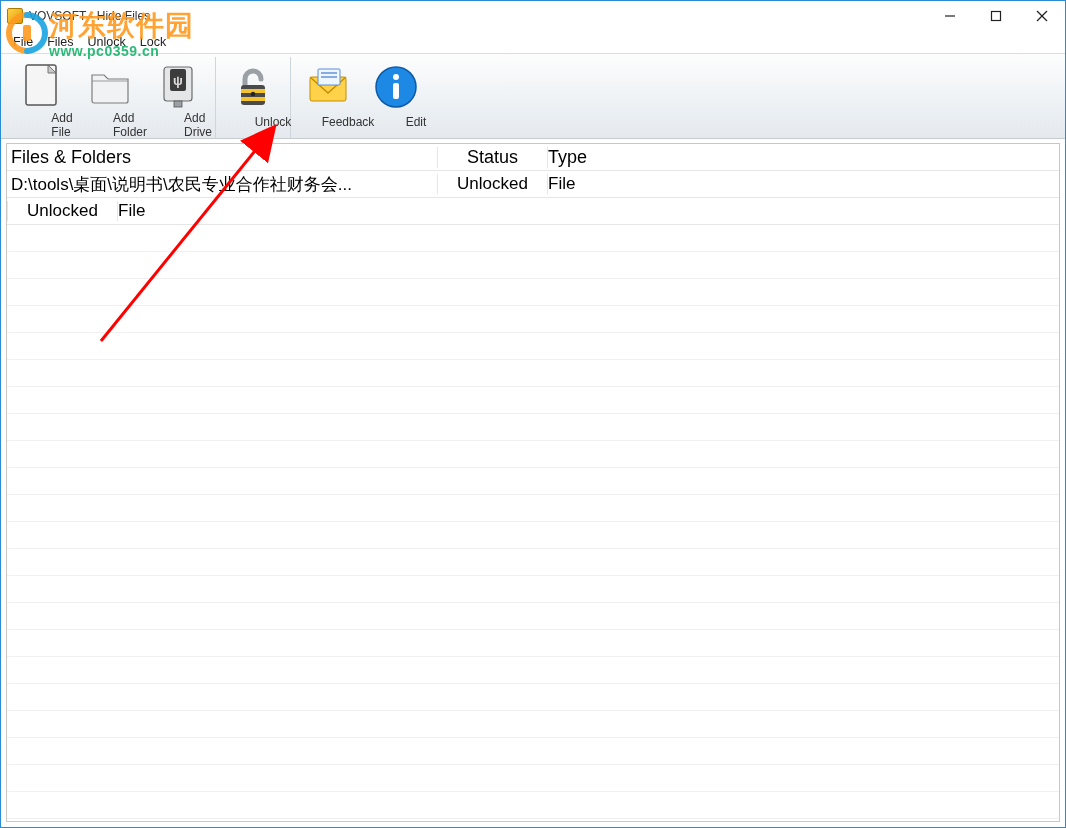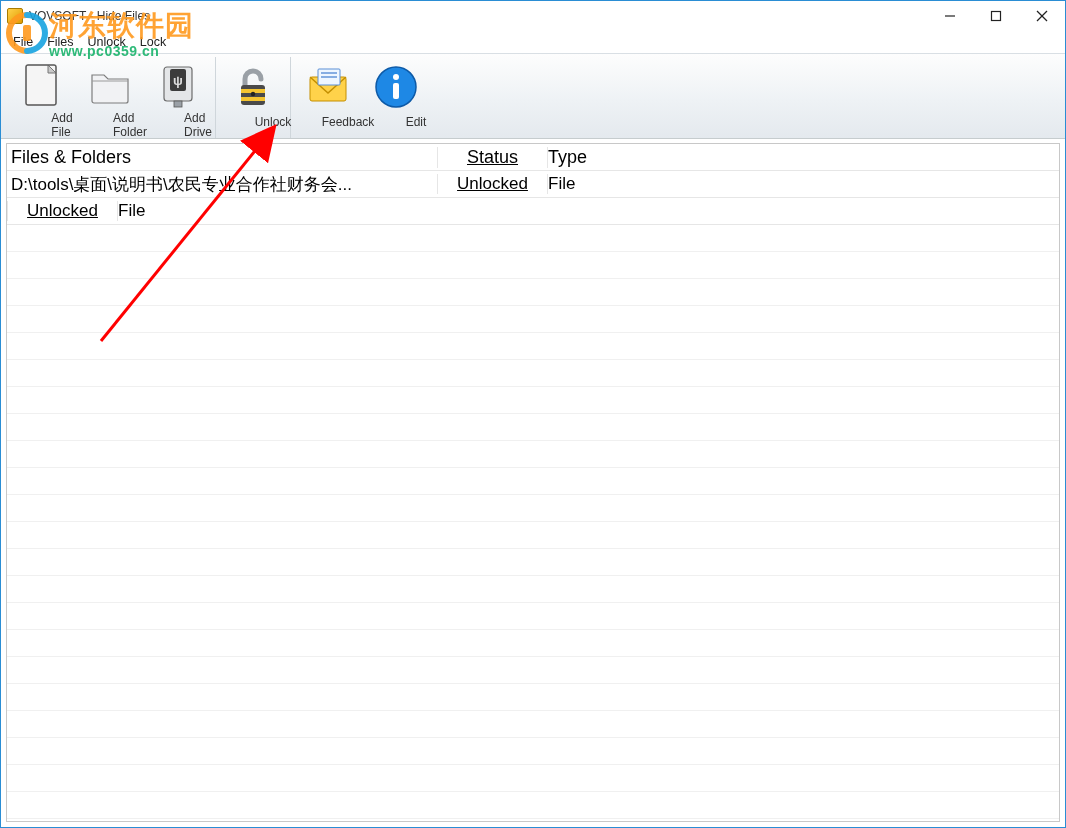--- a/index.html
+++ b/index.html
@@ -17,21 +17,21 @@
   .tool-group { display:flex; border-right:1px solid #cfd6db; padding:0 6px; gap:6px; }
   .tool-group:last-child { border-right:none; }
   .tool-btn { width:62px; display:flex; flex-direction:column; align-items:center; justify-content:flex-start; padding-top:3px; font-size:12px; color:#333; cursor:pointer; border:1px solid transparent; border-radius:3px; }
   .tool-btn .ico { width:56px; height:52px; display:flex; align-items:center; justify-content:center; }
   .tool-btn .lbl { margin-top:2px;margin-left:40px; }
   .content { flex:1 1 auto; border:1px solid #c8c8c8; margin:4px 5px 5px 5px; background:#fff; overflow:hidden; display:flex; flex-direction:column; }
   .grid-header, .grid-row { display:flex; height:27px; align-items:center; border-bottom:1px solid #e6e6e6; font-size:17px; color:#000; }
   .grid-header { font-size:18px; }
   .grid-row { font-size:17px; }
   .col-path { width:430px; padding-left:4px; overflow:hidden; white-space:nowrap; text-align:left; }
-  .col-status { width:110px; text-align:center; border-left:1px solid #e6e6e6;text-decoration:underline; }
+  .col-status { width:110px; text-align:center; border-left:1px solid #e6e6e6; }
   .col-type { width:100px; text-align:left; border-left:1px solid #e6e6e6; }
   .grid-body { flex:1 1 auto; overflow:auto; }
   .grid-body .empty-row { height:27px; border-bottom:1px solid #f0f0f0; }
   
   .watermark { position:absolute; top:6px; left:2px; pointer-events:none; opacity:0.9; }
   .wm-line1 { font-size:28px; font-weight:700; font-family:"Microsoft YaHei","SimHei",sans-serif; color:#ff9a1f; letter-spacing:1px; }
   .wm-line2 { font-size:14px; font-weight:600; color:#19b36b; margin-top:-2px; letter-spacing:0.5px; }
   .wm-logo { position:absolute; left:0; top:2px; width:48px; height:48px; }
   .wm-text { margin-left:46px; }
   

